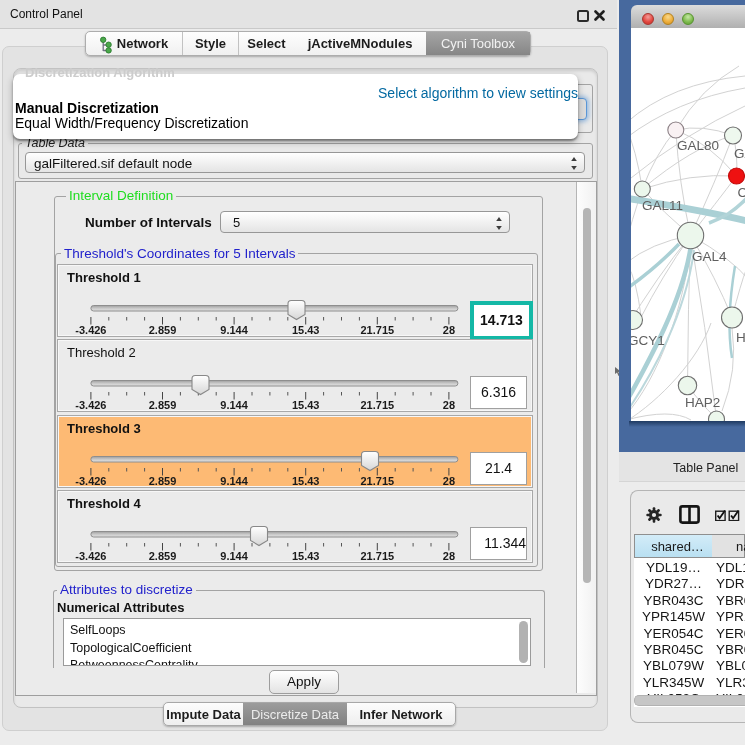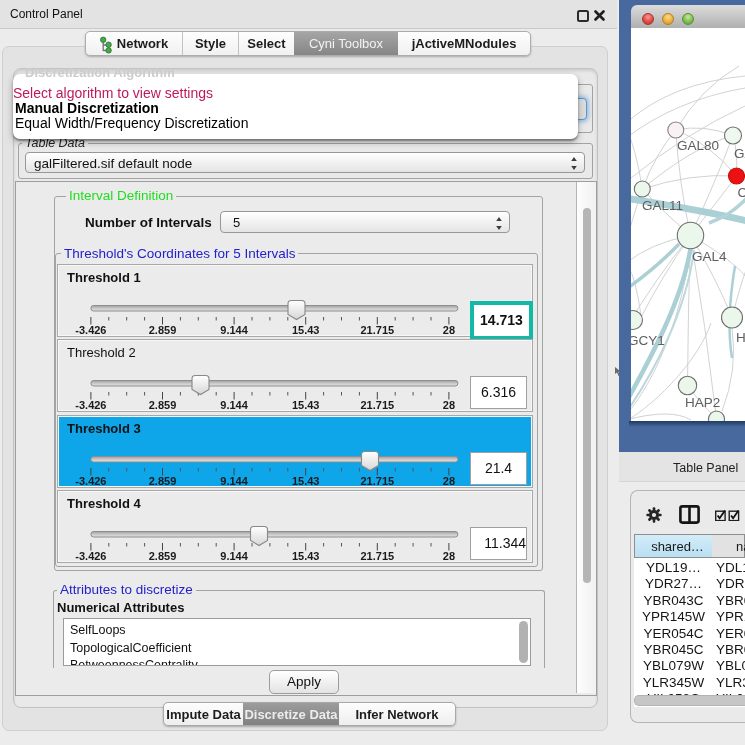--- a/index.html
+++ b/index.html
@@ -29,41 +29,41 @@
   <svg width="13" height="18" viewBox="0 0 13 18" style="margin-right:4px;margin-top:2px;">
           <path d="M3.2 4 V15 M3.2 9 H7.5 M3.2 14.5 H7.5" stroke="#707082" stroke-width="1.3" fill="none"></path>
           <circle cx="3.2" cy="3.8" r="2.7" fill="#4aa84a" stroke="#2e7d32" stroke-width="0.9"></circle>
           <circle cx="8.6" cy="8.7" r="2.7" fill="#4aa84a" stroke="#2e7d32" stroke-width="0.9"></circle>
           <circle cx="8.6" cy="14.4" r="2.7" fill="#4aa84a" stroke="#2e7d32" stroke-width="0.9"></circle>
         </svg>
   <span>Network</span>
       </div>
  <div style="width:55px;display:flex;align-items:center;justify-content:center;border-left:1px solid #c2c2c2;">Style</div>
  <div style="width:55px;display:flex;align-items:center;justify-content:center;border-left:1px solid #c2c2c2;">Select</div>
+ <div style="flex:1;display:flex;align-items:center;justify-content:center;">jActiveMNodules</div>
  <div style="width:104px;display:flex;align-items:center;justify-content:center;background:linear-gradient(#a5a5a5,#868686);color:#f2f2f2;font-weight:normal;">Cyni Toolbox</div>
- <div style="flex:1;display:flex;align-items:center;justify-content:center;">jActiveMNodules</div>
 </div>
 
 <div class="grp" style="left:18px;top:84px;width:573px;height:47px;"></div>
 
 <div class="abs" style="left:567px;top:98px;width:18px;height:20px;border:1.5px solid #5a96d6;border-radius:4px;background:#dcdcdc;box-shadow:0 0 4px 2px rgba(90,150,214,0.55);"></div>
 
 <div class="grp" style="left:18px;top:143px;width:573px;height:34px;"></div>
 <div class="glabel" style="left:22px;top:137px;background:#e9e9e9;font-size:12.5px;color:#222;font-style:italic;">Table Data</div>
 <div class="abs" style="left:25px;top:152px;width:560px;height:21px;border:1px solid #979797;border-radius:4px;background:linear-gradient(#ffffff,#e4e4e4);font-size:13px;color:#111;line-height:21px;padding-left:8px;box-sizing:border-box;"><span style="font-size:13.5px;">galFiltered.sif default node</span>
  <svg style="position:absolute;right:7px;top:4px;" width="6" height="13" viewBox="0 0 6 13">
         <path d="M3 0 L5.8 4 L0.2 4 Z" fill="#3c3c3c"></path>
         <path d="M3 13 L5.8 9 L0.2 9 Z" fill="#3c3c3c"></path>
       </svg>
 </div>
 
 <div class="abs" style="left:25px;top:65px;font-size:13px;font-weight:bold;color:#cccccc;z-index:30;">Discretization Algorithm</div>
 
 <div class="abs" style="left:13px;top:74px;width:565px;height:65px;background:#fff;border-radius:7px;box-shadow:0 2px 2px rgba(0,0,0,0.35),0 3px 7px rgba(0,0,0,0.3);z-index:20;">
- <div style="position:absolute;left:0;top:11px;width:100%;text-align:left;font-size:14px;color:#be185d;">Select algorithm to view settings</div>
+ <div style="position:absolute;left:0;top:11px;width:100%;text-align:right;font-size:14px;color:#0369a1;">Select algorithm to view settings</div>
  <div style="position:absolute;left:2px;top:26px;font-size:14px;font-weight:bold;color:#000;">Manual Discretization</div>
  <div style="position:absolute;left:2px;top:41px;font-size:14px;color:#000;">Equal Width/Frequency Discretization</div>
 </div>
 
 <div class="abs" style="left:15px;top:181px;width:580px;height:513px;border:1px solid #9e9e9e;background:#ebebeb;"></div>
 
 <div class="abs" style="left:576px;top:182px;width:19px;height:511px;background:linear-gradient(to right,#fdfdfd,#f1f1f1);border-left:1px solid #b5b5b5;"></div>
 <div class="abs" style="left:583px;top:208px;width:8px;height:375px;background:#b5b5b5;border-radius:4px;"></div>
 
 <div class="grp" style="left:54px;top:196px;width:487px;height:373px;"></div>
@@ -112,21 +112,21 @@
 <div style="position:absolute;left:412px;top:36px;width:55px;height:31px;background:#fff;border:4px solid #14b8a6;font-size:14px;color:#111;text-align:center;line-height:31px;font-weight:bold;">14.713</div>
 </div>
 <div class="abs" style="left:57px;top:339.0px;width:476px;height:73px;border:1px solid #a8a8a8;background:#ebebeb;box-shadow:inset 0 0 0 1px #f7f7f7;box-sizing:border-box;">
 <div style="position:absolute;left:9px;top:5px;font-size:13px;font-weight:normal;color:#111;">Threshold 2</div>
 <svg width="474" height="71" viewBox="0 0 474 71" style="position:absolute;left:0;top:0;" font-family="Liberation Sans, sans-serif">
 <use href="#scale"></use>
 <use href="#th" transform="translate(142.5,35.5)" fill="url(#tg)" stroke="#888" stroke-width="1.1"></use>
 </svg>
 <div style="position:absolute;left:412px;top:36px;width:55px;height:31px;background:#fff;border:1px solid #a0a0a0;font-size:14px;color:#111;text-align:center;line-height:31px;">6.316</div>
 </div>
-<div class="abs" style="left:57px;top:414.5px;width:476px;height:73px;border:1px solid #a8a8a8;background:#0ea5e9;box-shadow:inset 0 0 0 1px #f7f7f7;box-sizing:border-box;">
+<div class="abs" style="left:57px;top:414.5px;width:476px;height:73px;border:1px solid #a8a8a8;background:#fdba74;box-shadow:inset 0 0 0 1px #f7f7f7;box-sizing:border-box;">
 <div style="position:absolute;left:9px;top:5px;font-size:13px;font-weight:bold;color:#111;">Threshold 3</div>
 <svg width="474" height="71" viewBox="0 0 474 71" style="position:absolute;left:0;top:0;" font-family="Liberation Sans, sans-serif">
 <use href="#scale"></use>
 <use href="#th" transform="translate(312.0,35.5)" fill="url(#tg)" stroke="#888" stroke-width="1.1"></use>
 </svg>
 <div style="position:absolute;left:412px;top:36px;width:55px;height:31px;background:#fff;border:1px solid #a0a0a0;font-size:14px;color:#111;text-align:center;line-height:31px;">21.4</div>
 </div>
 <div class="abs" style="left:57px;top:489.5px;width:476px;height:73px;border:1px solid #a8a8a8;background:#ebebeb;box-shadow:inset 0 0 0 1px #f7f7f7;box-sizing:border-box;">
 <div style="position:absolute;left:9px;top:5px;font-size:13px;font-weight:bold;color:#111;">Threshold 4</div>
 <svg width="474" height="71" viewBox="0 0 474 71" style="position:absolute;left:0;top:0;" font-family="Liberation Sans, sans-serif">
@@ -141,21 +141,21 @@
 <div class="abs" style="left:57px;top:600px;font-size:13px;font-weight:bold;color:#111;">Numerical Attributes</div>
 <div class="abs" style="left:63px;top:618px;width:466px;height:46px;background:#fff;border:1px solid #9a9a9a;overflow:hidden;">
  <div style="position:absolute;left:6px;top:3px;font-size:12.5px;color:#111;line-height:17.5px;">SelfLoops<br>TopologicalCoefficient<br>BetweennessCentrality</div>
  <div style="position:absolute;right:2px;top:2px;width:9px;height:42px;background:#b2b2b2;border-radius:4.5px;"></div>
 </div>
 
 <div class="abs" style="left:269px;top:670px;width:68px;height:22px;border:1px solid #9d9d9d;border-radius:5px;background:linear-gradient(#ffffff,#e3e3e3);font-size:13.5px;color:#111;text-align:center;line-height:21px;">Apply</div>
 
 <div class="abs" style="left:163px;top:702px;width:291px;height:22px;border:1px solid #a8a8a8;border-radius:5px;background:linear-gradient(#fdfdfd,#eeeeee);box-shadow:0 1px 2px rgba(0,0,0,0.25);display:flex;font-size:13px;font-weight:bold;color:#1c1c1c;z-index:5;">
  <div style="width:79px;display:flex;align-items:center;justify-content:center;">Impute Data</div>
- <div style="width:96px;display:flex;align-items:center;justify-content:center;background:linear-gradient(#9c9c9c,#818181);color:#ececec;font-weight:bold;text-align:center;">Discretize Data</div>
+ <div style="width:104px;display:flex;align-items:center;justify-content:center;background:linear-gradient(#9c9c9c,#818181);color:#ececec;font-weight:normal;text-align:center;">Discretize Data</div>
  <div style="flex:1;display:flex;align-items:center;justify-content:center;">Infer Network</div>
 </div>
 
 <svg class="abs" style="left:614px;top:367px;" width="8" height="10" viewBox="0 0 8 10">
       <path d="M1 0 L1 7 L3 5.5 L4.5 9 L5.8 8.4 L4.3 5 L7 4.8 Z" fill="#555" opacity="0.85"></path>
     </svg>
 
 <div class="abs" style="left:619px;top:0;width:126px;height:452px;background:#47699e;"></div>
 
 <div class="abs" style="left:631px;top:5px;width:114px;height:23px;background:linear-gradient(#dcdcdc,#b0b0b0);border-bottom:1px solid #8a8a8a;border-radius:6px 0 0 0;"></div>

